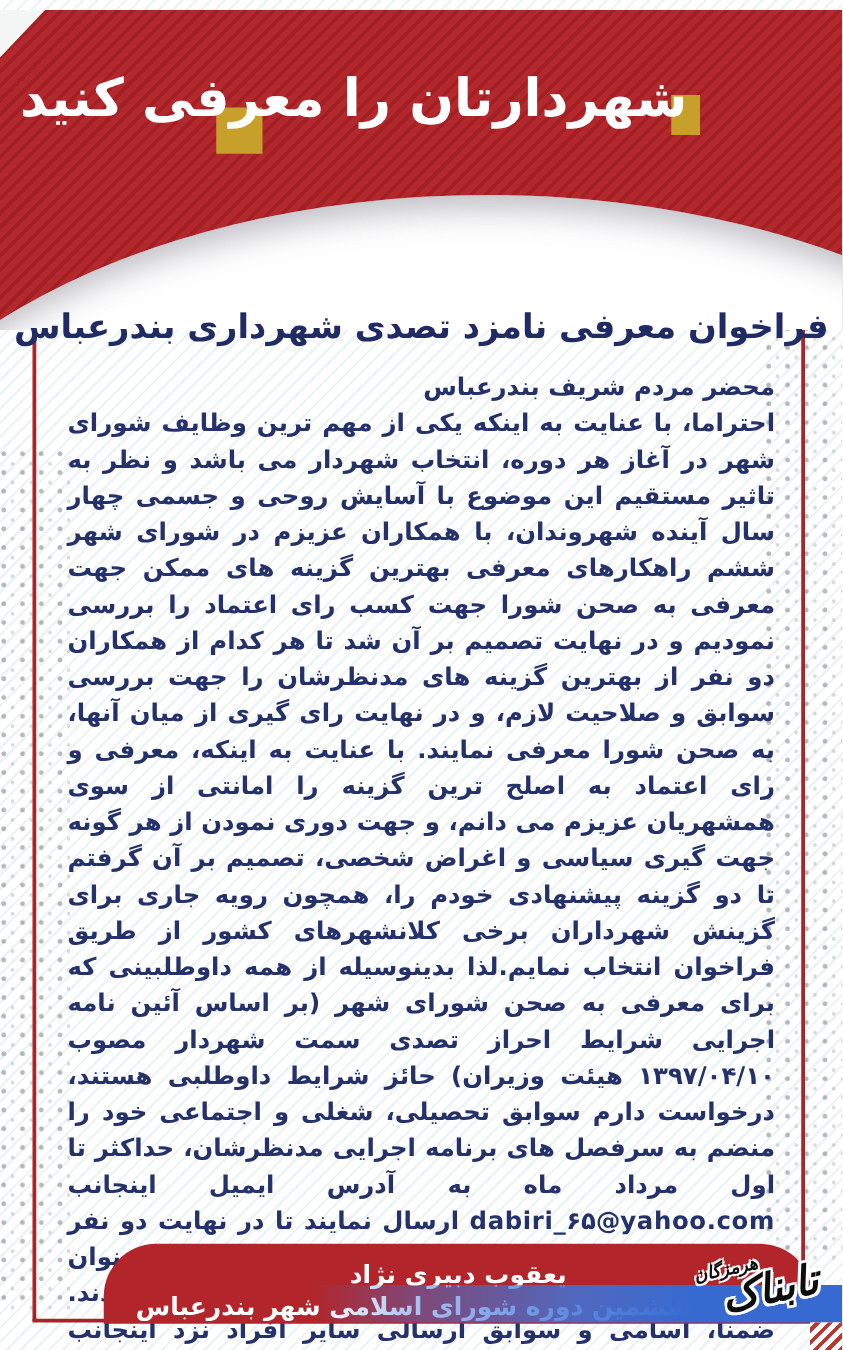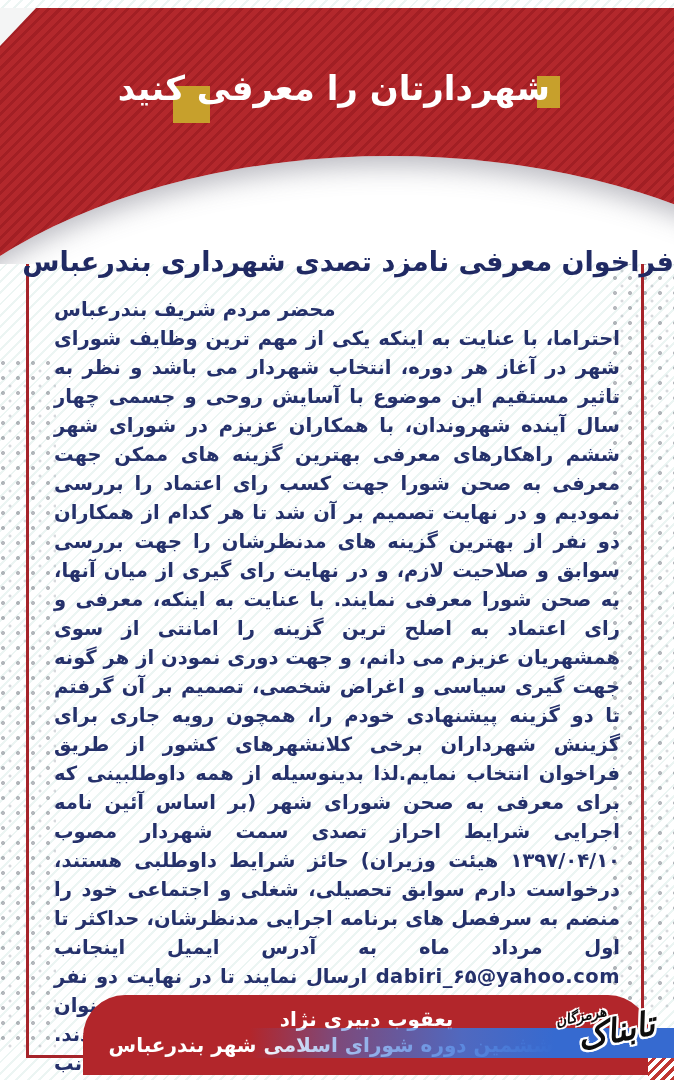--- a/index.html
+++ b/index.html
@@ -31,47 +31,47 @@
   .banner-curve{
     position:absolute;left:-140px;top:148px;width:1060px;height:620px;border-radius:50%;
     background:#ffffff;
     box-shadow:inset 0 22px 26px -12px rgba(105,105,120,.45);
   }
   .banner-notch{
     position:absolute;left:0;top:0;width:36px;height:38px;background:#f4f5f5;
     -webkit-clip-path:polygon(0 0,100% 0,0 100%);clip-path:polygon(0 0,100% 0,0 100%);
   }
   .banner-title{
-    position:absolute;left:210px;top:60px;width:340px;text-align:center;
-    color:#ffffff;font-size:34px;font-weight:900;line-height:1.2;white-space:nowrap;direction:rtl;
+    position:absolute;left:210px;top:46px;width:340px;text-align:center;
+    color:#ffffff;font-size:42px;font-weight:900;line-height:1.2;white-space:nowrap;direction:rtl;
   }
   .gold-square{position:absolute;background:#c7a02c;}
   .gold-square.sq-left{left:173px;top:78px;width:37px;height:37px;}
   .gold-square.sq-right{left:537px;top:68px;width:23px;height:32px;}
   
   .bismillah{
     position:absolute;left:0;top:162px;width:674px;text-align:center;z-index:3;
     color:#1b2350;font-size:17px;font-weight:bold;
   }
   
   .heading{
-    position:absolute;left:0;top:246px;width:674px;text-align:right;z-index:3;direction:rtl;
+    position:absolute;left:0;top:246px;width:674px;text-align:center;z-index:3;direction:rtl;
     color:#202a63;font-size:27px;font-weight:900;white-space:nowrap;
   }
   
   .content{
     position:absolute;left:54px;top:295px;width:566px;z-index:2;direction:rtl;
     color:#25316b;font-size:19.5px;line-height:29px;font-weight:bold;
   }
-  .salutation{text-align:left;}
+  .salutation{text-align:right;}
   .body-text{margin:0;text-align:justify;text-align-last:right;}
   .email{direction:ltr;unicode-bidi:embed;white-space:nowrap;letter-spacing:.5px;}
   
   .footer-box{
-    position:absolute;left:83px;top:995px;width:567px;height:80px;z-index:3;
+    position:absolute;left:83px;top:995px;width:567px;height:64px;z-index:3;
     background:#b2262b;border-radius:42px 42px 0 0;
     color:#ffffff;text-align:center;direction:rtl;font-weight:bold;font-size:20px;
   }
   .footer-name{margin-top:11px;line-height:26px;}
   .footer-role{line-height:26px;white-space:nowrap;}
   .blue-band{
     position:absolute;left:250px;top:1028px;width:424px;height:30px;z-index:4;
     background:linear-gradient(to right, rgba(63,116,217,0) 0%, rgba(63,116,217,.45) 20%,
                rgba(63,116,217,.85) 50%, rgb(54,106,208) 72%);
   }

